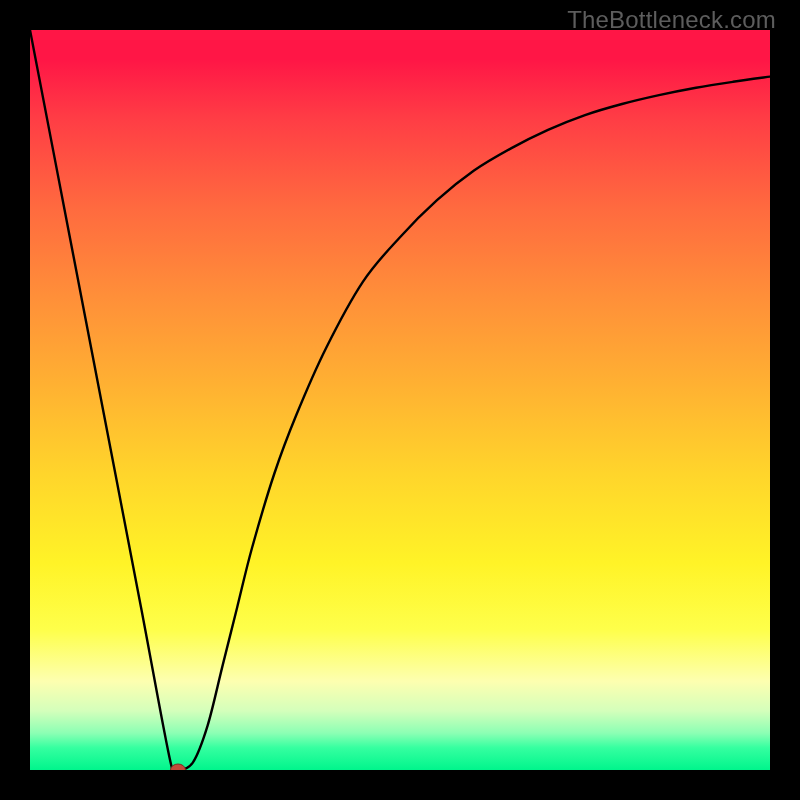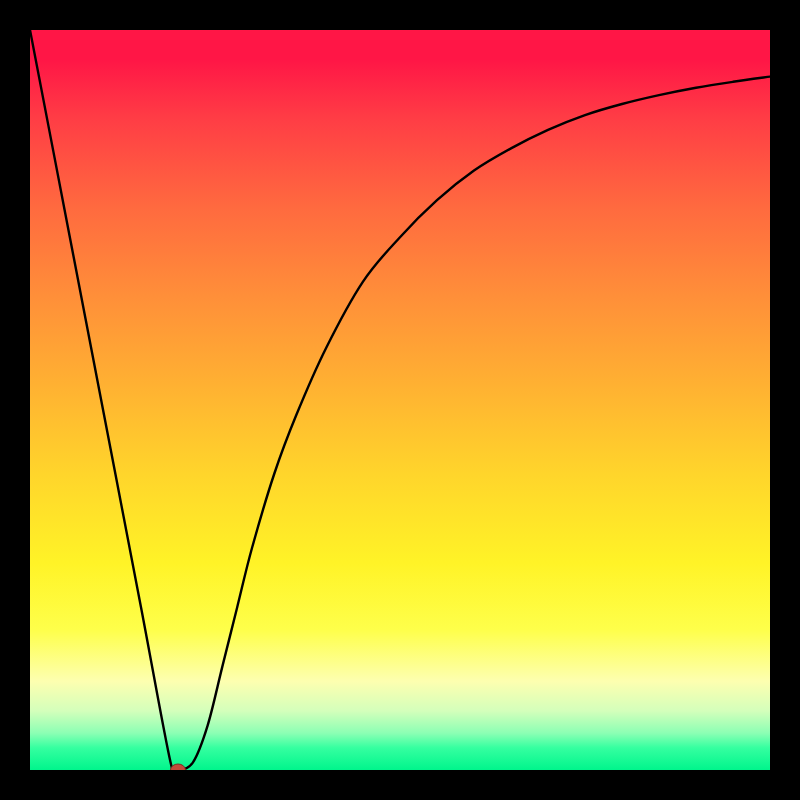--- a/index.html
+++ b/index.html
@@ -55,20 +55,21 @@
     left: 0;
     top: 0;
     width: 740px;
     height: 740px;
   }
 </style>
 </head>
 <body>
 
 <div class="outer">
+  <div class="watermark">TheBottleneck.com</div>
 
   <div class="plot">
     <svg class="curve" viewBox="0 0 740 740" preserveAspectRatio="none">
       <path fill="none" stroke="#000" stroke-width="2.4" stroke-linejoin="round" stroke-linecap="round" d="M 0.00 0.00 C 6.17 32.07, 24.67 128.27, 37.00 192.40 C 49.33 256.53, 61.67 320.67, 74.00 384.80 C 86.33 448.93, 99.90 519.23, 111.00 577.20 C 122.10 635.17, 134.43 705.47, 140.60 732.60 C 146.77 759.73, 144.30 740.00, 148.00 740.00 C 151.70 740.00, 157.87 740.00, 162.80 732.60 C 167.73 725.20, 172.67 711.63, 177.60 695.60 C 182.53 679.57, 187.47 656.13, 192.40 636.40 C 197.33 616.67, 202.27 596.93, 207.20 577.20 C 212.13 557.47, 215.83 540.20, 222.00 518.00 C 228.17 495.80, 236.80 466.20, 244.20 444.00 C 251.60 421.80, 257.77 405.77, 266.40 384.80 C 275.03 363.83, 284.90 340.40, 296.00 318.20 C 307.10 296.00, 320.67 270.10, 333.00 251.60 C 345.33 233.10, 357.67 220.77, 370.00 207.20 C 382.33 193.63, 394.67 181.30, 407.00 170.20 C 419.33 159.10, 431.67 149.23, 444.00 140.60 C 456.33 131.97, 468.67 125.18, 481.00 118.40 C 493.33 111.62, 505.67 105.45, 518.00 99.90 C 530.33 94.35, 542.67 89.42, 555.00 85.10 C 567.33 80.78, 579.67 77.33, 592.00 74.00 C 604.33 70.67, 616.67 67.83, 629.00 65.12 C 641.33 62.41, 653.67 59.94, 666.00 57.72 C 678.33 55.50, 690.67 53.65, 703.00 51.80 C 715.33 49.95, 733.83 47.48, 740.00 46.62"></path>
       <ellipse rx="7.5" ry="6" fill="#c24a3a" stroke="#7b2f22" stroke-width="1" cx="148.00" cy="740.00">
       </ellipse>
     </svg>
   </div>
 </div>
 

